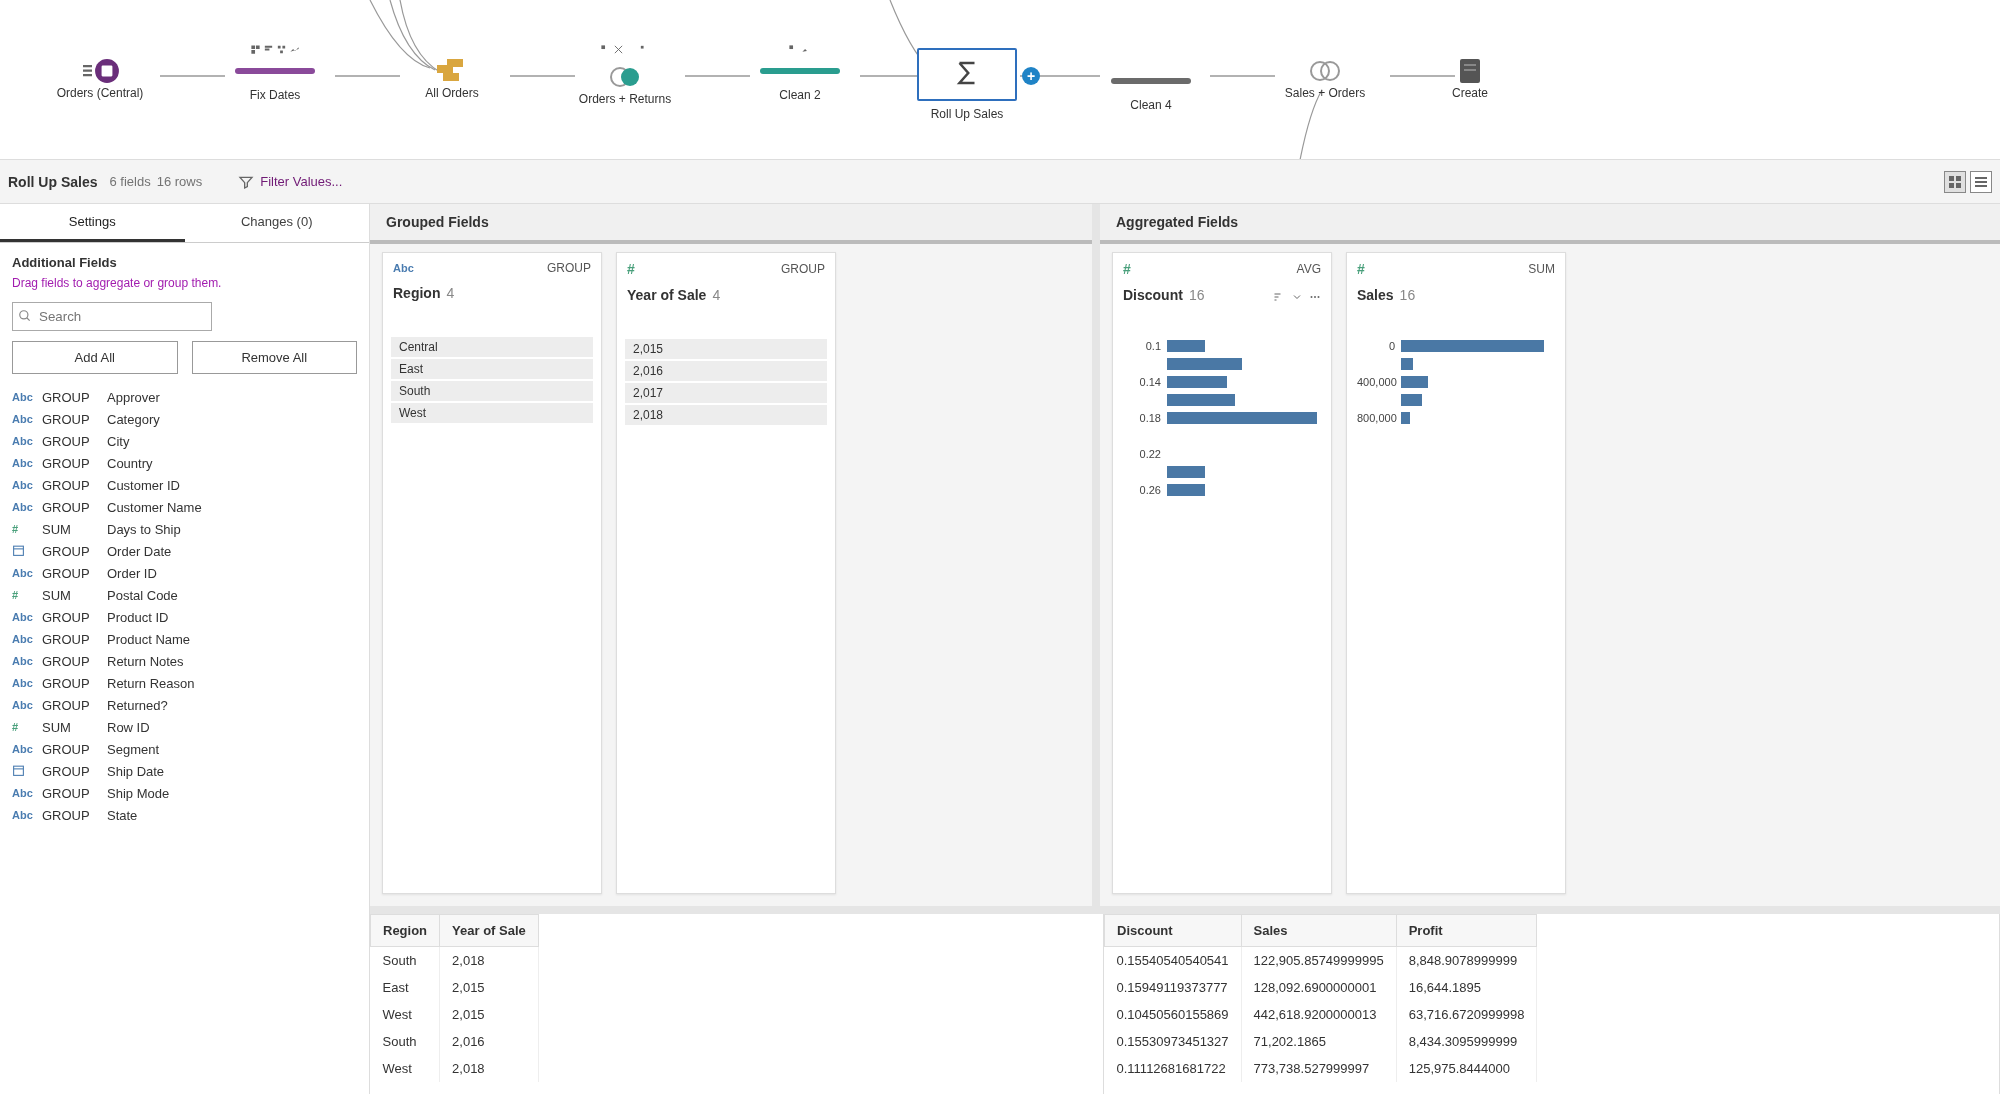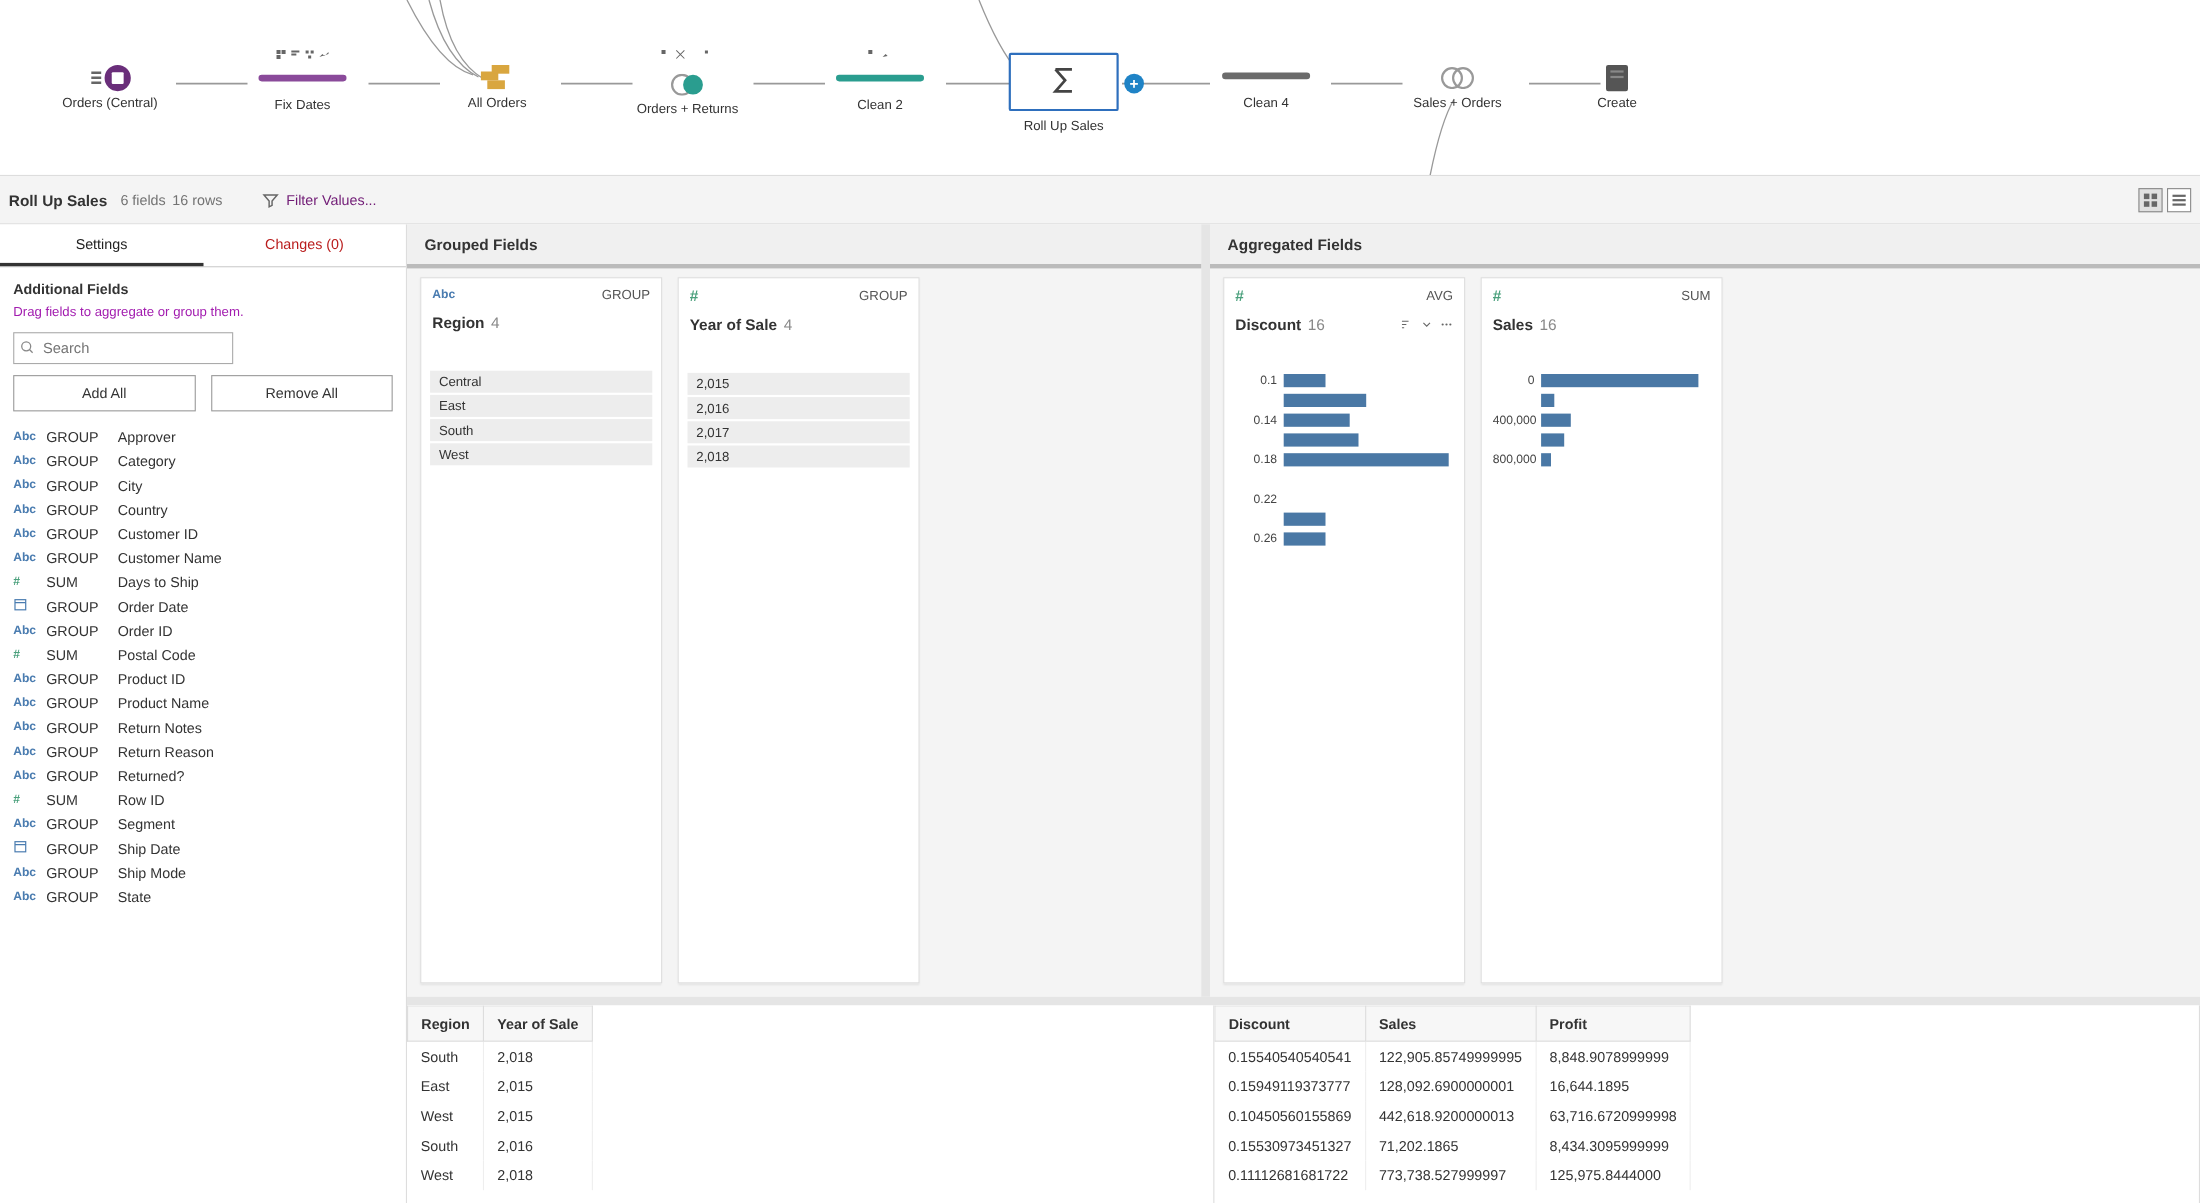--- a/index.html
+++ b/index.html
@@ -17,21 +17,21 @@
 .toolbar { height: 44px; display: flex; align-items: center; padding: 0 8px; background: #f4f4f4; border-bottom: 1px solid #ddd; }
 .toolbar .title { font-weight: 600; font-size: 14px; margin-right: 12px; }
 .toolbar .meta { color: #737373; font-size: 13px; }
 .toolbar .filter { margin-left: 36px; color: #701a75; display: flex; align-items: center; gap: 6px; cursor: pointer; }
 .view-icons { margin-left: auto; display:flex; gap:4px; }
 .view-icons .vi { width:22px; height:22px; border:1px solid #888; background:#fff; display:flex; align-items:center; justify-content:center; }
 .view-icons .vi.active { background:#e0e0e0; }
 .main { display: flex; height: calc(1094px - 160px - 44px); }
 .sidebar { width: 370px; background: #fff; border-right: 1px solid #ddd; display: flex; flex-direction: column; }
 .tabs { display: flex; border-bottom: 1px solid #ccc; }
-.tab { flex: 1; text-align: center; padding: 10px 0; color: #b91c1c; cursor: pointer; }
+.tab { flex: 1; text-align: center; padding: 10px 0; color: #404040; cursor: pointer; }
 .tab.active { color: #222; border-bottom: 3px solid #333; }
 .side-content { padding: 12px; }
 .side-content h4 { font-size: 13px; font-weight: 600; margin-bottom: 6px; }
 .side-content .hint { color: #a21caf; font-size: 12px; margin-bottom: 12px; }
 .search { width: 200px; padding: 6px 8px 6px 26px; border: 1px solid #aaa; background: #fff 6px center no-repeat; }
 .search-wrap { position: relative; margin-bottom: 10px; }
 .search-wrap svg { position: absolute; left: 6px; top: 7px; width: 14px; height: 14px; fill: #888; }
 .btnrow { display: flex; gap: 14px; margin-bottom: 12px; }
 .btnrow button { flex:1; padding: 8px 0; background: #fff; border: 1px solid #999; color: #333; cursor: pointer; font-size: 13px; }
 .fieldlist { font-size: 13px; }
@@ -168,21 +168,21 @@
   <div class="flow-node" style="left:917px; top:48px; width:100px;">
     <div class="selected-box">
       <svg width="30" height="30" viewBox="0 0 24 24">
           <path fill="none" stroke="#444" stroke-width="2" d="M6 4h12M6 4l7 8-7 8h12"></path>
         </svg>
     </div>
     <div class="flow-label" style="margin-top:6px;">Roll Up Sales</div>
   </div>
   <div class="add-btn" style="left:1022px; top:67px;">+</div>
 
-  <div class="flow-node" style="left:1091px; top:56px;">
+  <div class="flow-node" style="left:1091px; top:68px;">
     <div class="bar" style="background:#6b6b6b;"></div>
     <div class="flow-label">Clean 4</div>
   </div>
 
   <div class="flow-node" style="left:1265px; top:56px;">
     <div class="mainicon">
       <svg width="32" height="20" viewBox="0 0 32 20">
           <circle cx="11" cy="10" r="9" fill="none" stroke="#999" stroke-width="2"></circle>
           <circle cx="21" cy="10" r="9" fill="none" stroke="#999" stroke-width="2"></circle>
         </svg>
@@ -404,21 +404,21 @@
       </div>
       <div class="panel agg-panel">
         <div class="panel-header">Aggregated Fields</div>
         <div class="card-row" id="agg-cards">
             <div class="card">
               <div class="card-head">
                 <div class="card-badge">
                   <span class="type-hash">#</span>
                   <span>AVG</span>
                 </div>
-                <div class="card-title" style="display:flex;justify-content:space-between;align-items:center;">
+                <div class="card-title" style="display:flex;justify-content:space-between;align-items:flex-end;">
                   <span>Discount<span class="card-count">16</span></span>
                   <span class="card-tools">
                     <svg viewBox="0 0 24 24">
                       <path d="M3 6h12M3 12h8M3 18h4" stroke="#666" stroke-width="2"></path>
                     </svg>
                     <svg viewBox="0 0 24 24">
                       <path d="M6 9l6 6 6-6" fill="none" stroke="#666" stroke-width="2"></path>
                     </svg>
                     <svg viewBox="0 0 24 24">
                       <circle cx="5" cy="12" r="2" fill="#666"></circle>

